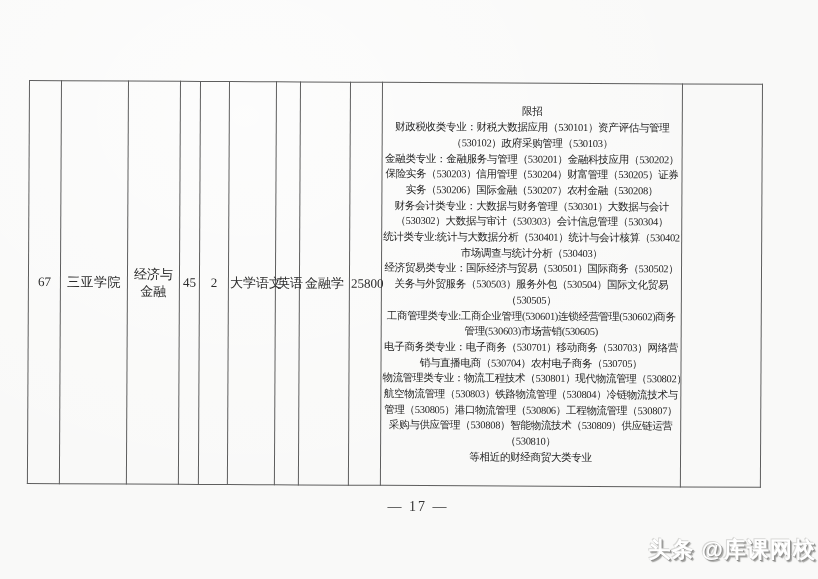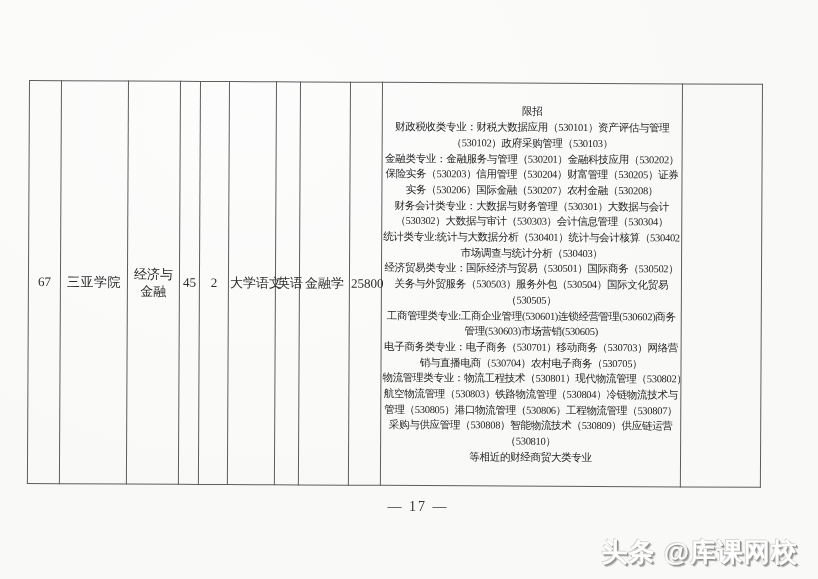--- a/index.html
+++ b/index.html
@@ -71,24 +71,24 @@
     left: 16px;
     width: 804px;
     text-align: center;
     font-size: 14px;
     letter-spacing: 2px;
     color: #333;
   }
   .watermark {
     position: absolute;
     top: 535px;
-    right: 20px;
+    right: 2px;
     font-family: "Liberation Sans", "DejaVu Sans", sans-serif;
     font-weight: bold;
-    font-size: 26px;
+    font-size: 22px;
     letter-spacing: 1px;
     color: #ffffff;
     text-shadow:
       -1px -1px 0 #d8d8d6,
       1px 1px 0 #8f8f8d,
       2px 2px 1px #a5a5a3,
       0 0 1px #bdbdbb;
   }
 </style>
 </head>

